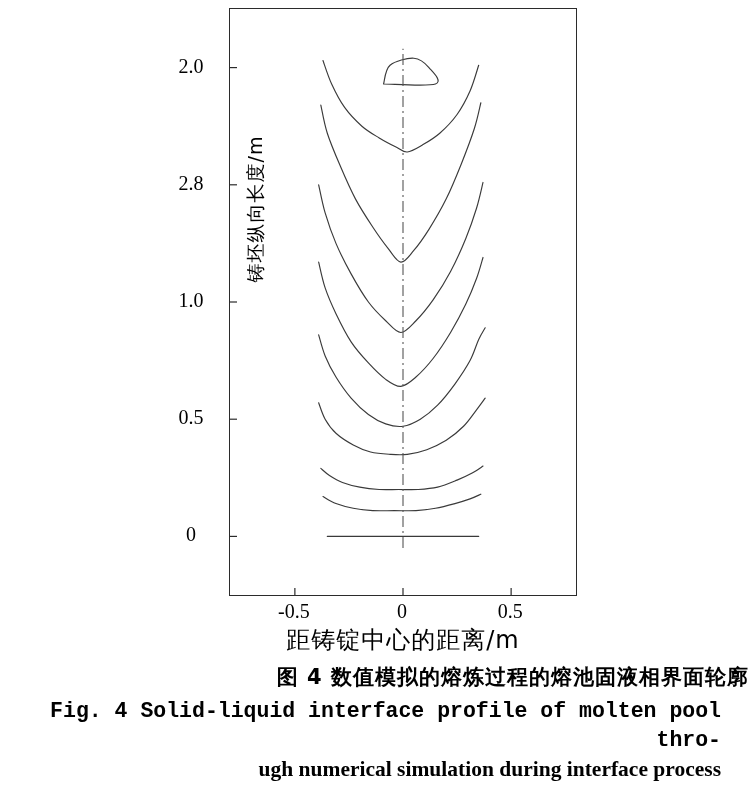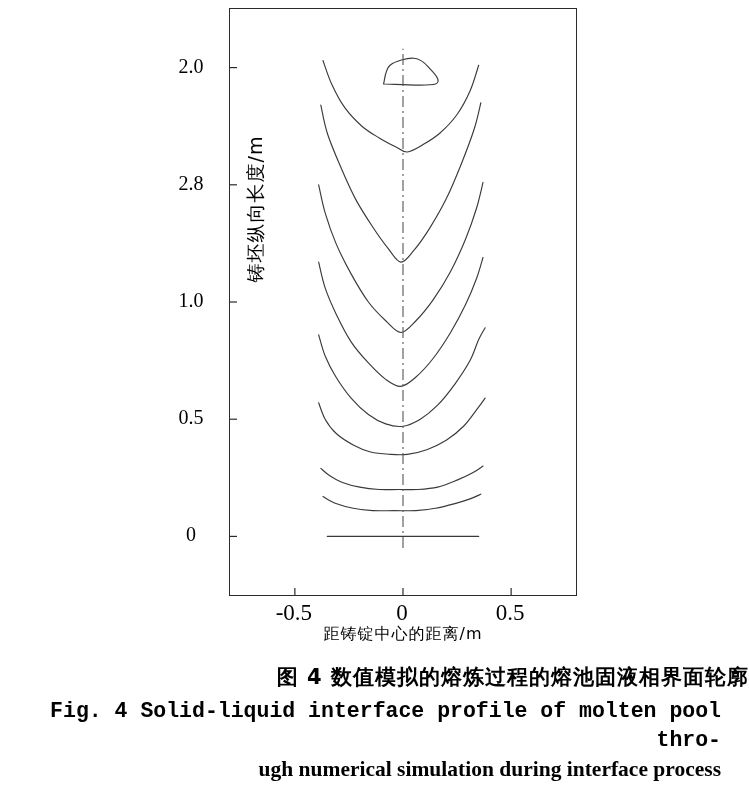--- a/index.html
+++ b/index.html
@@ -35,38 +35,38 @@
     transform:rotate(-90deg);
     transform-origin:center center;
     white-space:nowrap;
   }
   .xlabel{
     position:absolute;
     left:229px; top:624px;
     width:348px;
     text-align:center;
     font-family:"DejaVu Sans", sans-serif;
-    font-size:16px;
+    font-size:24px;
     letter-spacing:1px;
   }
 
   
   .ytick{
     position:absolute;
     width:56px;
     text-align:center;
     font-family:"Liberation Serif", serif;
     font-size:20px;
   }
   .xtick{
     position:absolute;
     width:60px;
     text-align:center;
     font-family:"Liberation Serif", serif;
-    font-size:23px;
+    font-size:20px;
   }
 
   
   .caption{
     position:absolute;
     left:0; top:663px;
     width:749px;
     text-align:right;
   }
   .cap-cn{

